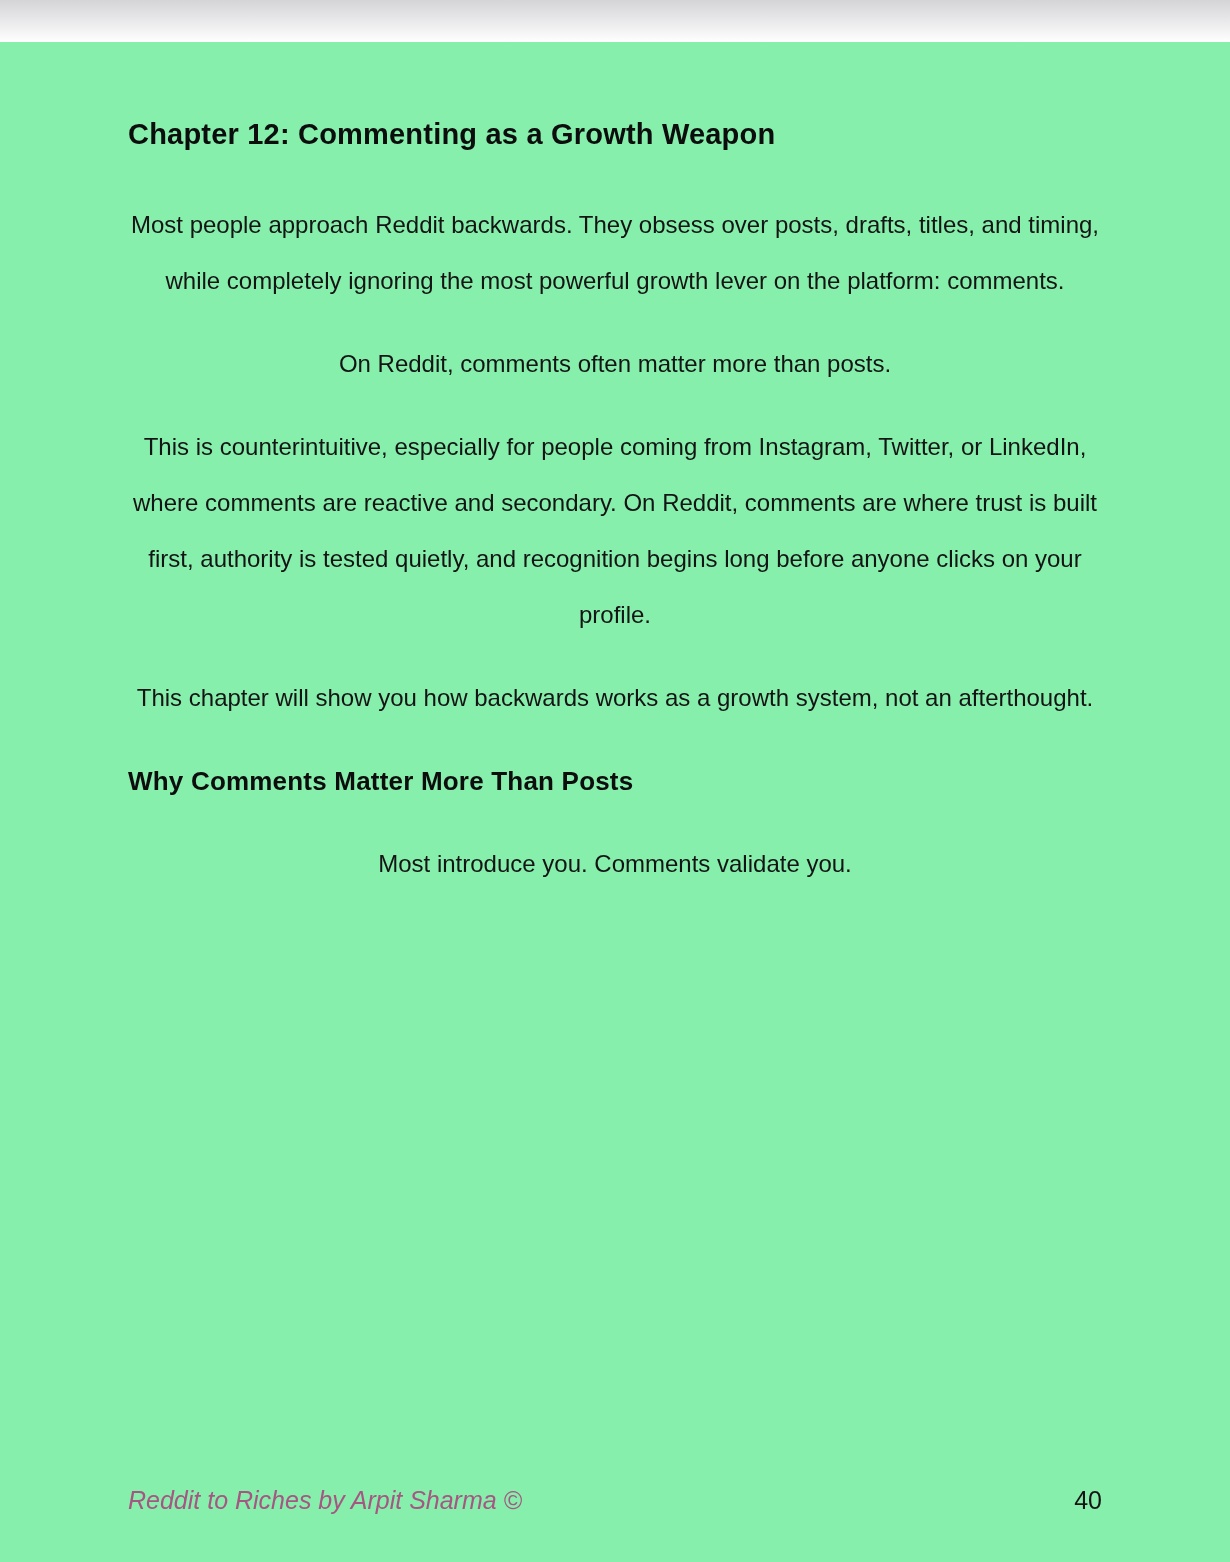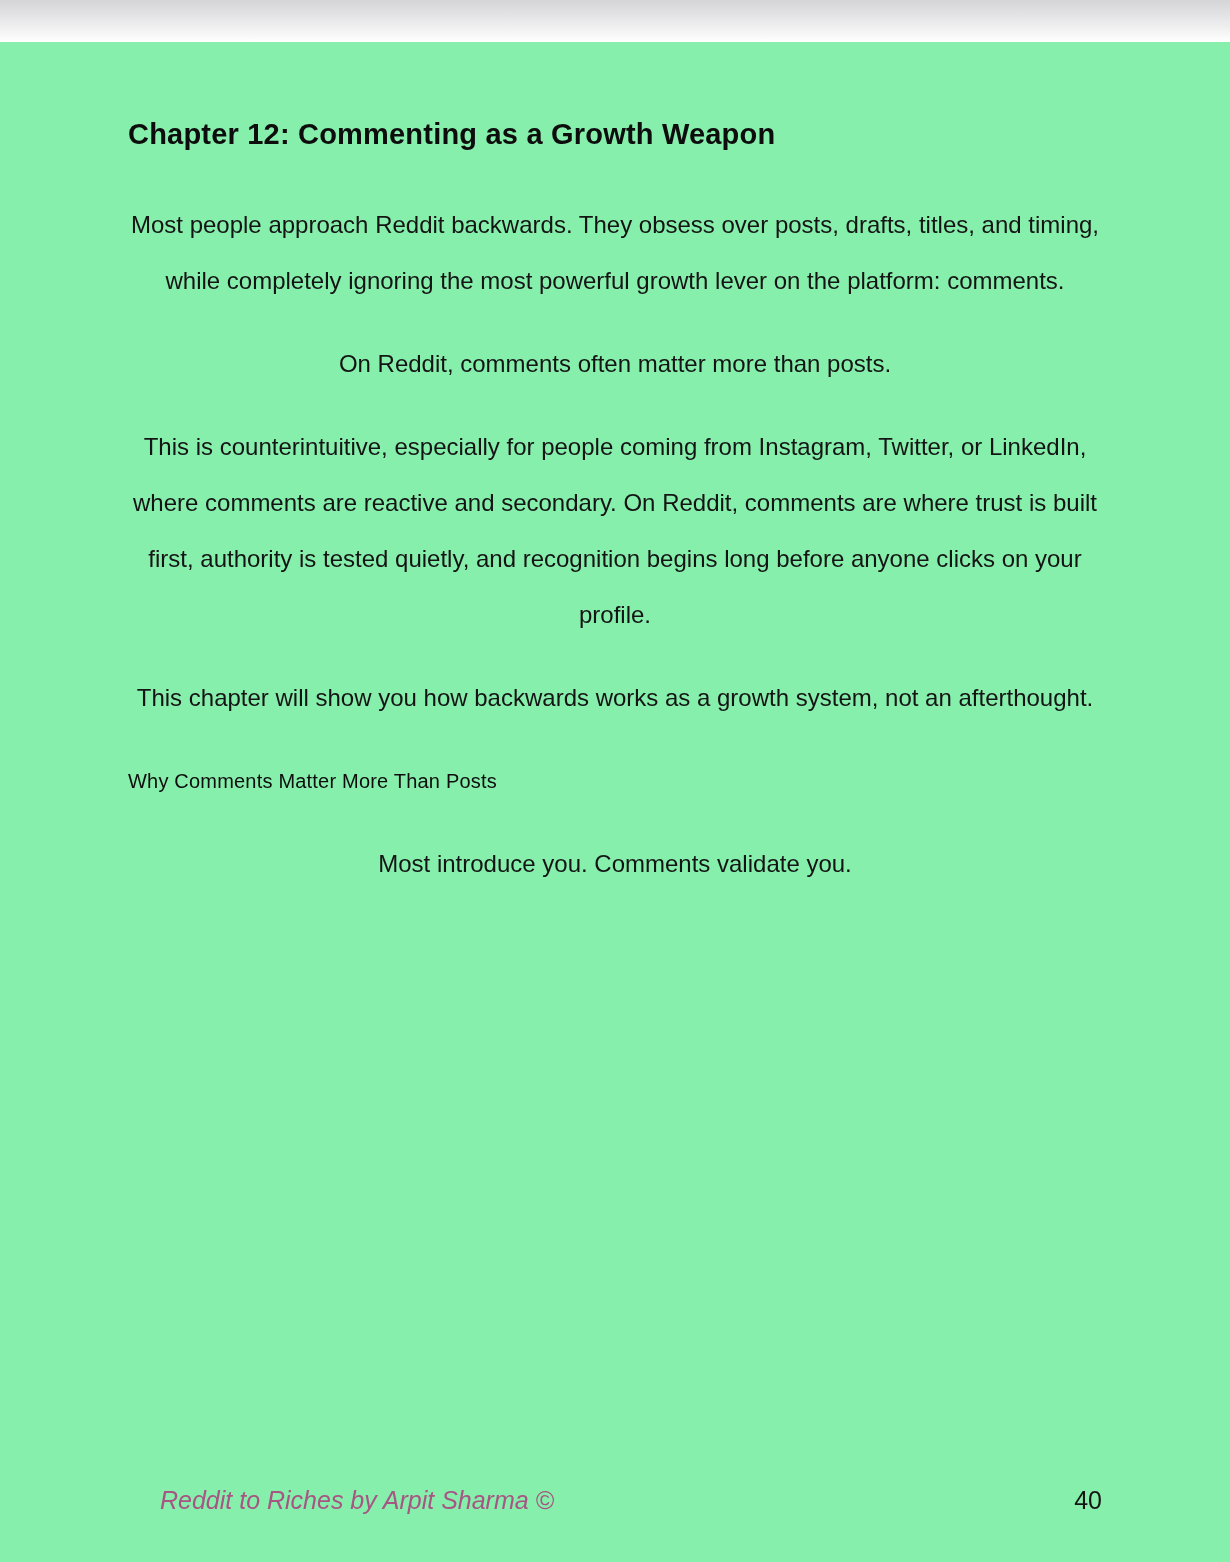--- a/index.html
+++ b/index.html
@@ -39,42 +39,41 @@
     letter-spacing: 0.2px;
   }
   .para {
     font-size: 24px;
     line-height: 56px;
     margin-bottom: 27px;
     color: #141414;
     text-align: center;
   }
   .section-heading {
-    font-size: 20px;
-    font-weight: normal;
+    font-size: 26px;
+    font-weight: bold;
     line-height: 56px;
     margin-bottom: 27px;
     color: #0d0d0d;
     letter-spacing: 0.2px;
   }
   .page-footer {
     position: absolute;
     top: 1484px;
     left: 128px;
     width: 974px;
     display: flex;
     justify-content: space-between;
     align-items: baseline;
     line-height: 32px;
   }
   .footer-book-credit {
     font-size: 25px;
     font-style: italic;
     color: #a65683;
-    margin-left: 32px;
   }
   .footer-page-number {
     font-size: 25px;
     color: #141414;
   }
 </style>
 </head>
 <body>
 
 <div class="viewport">

